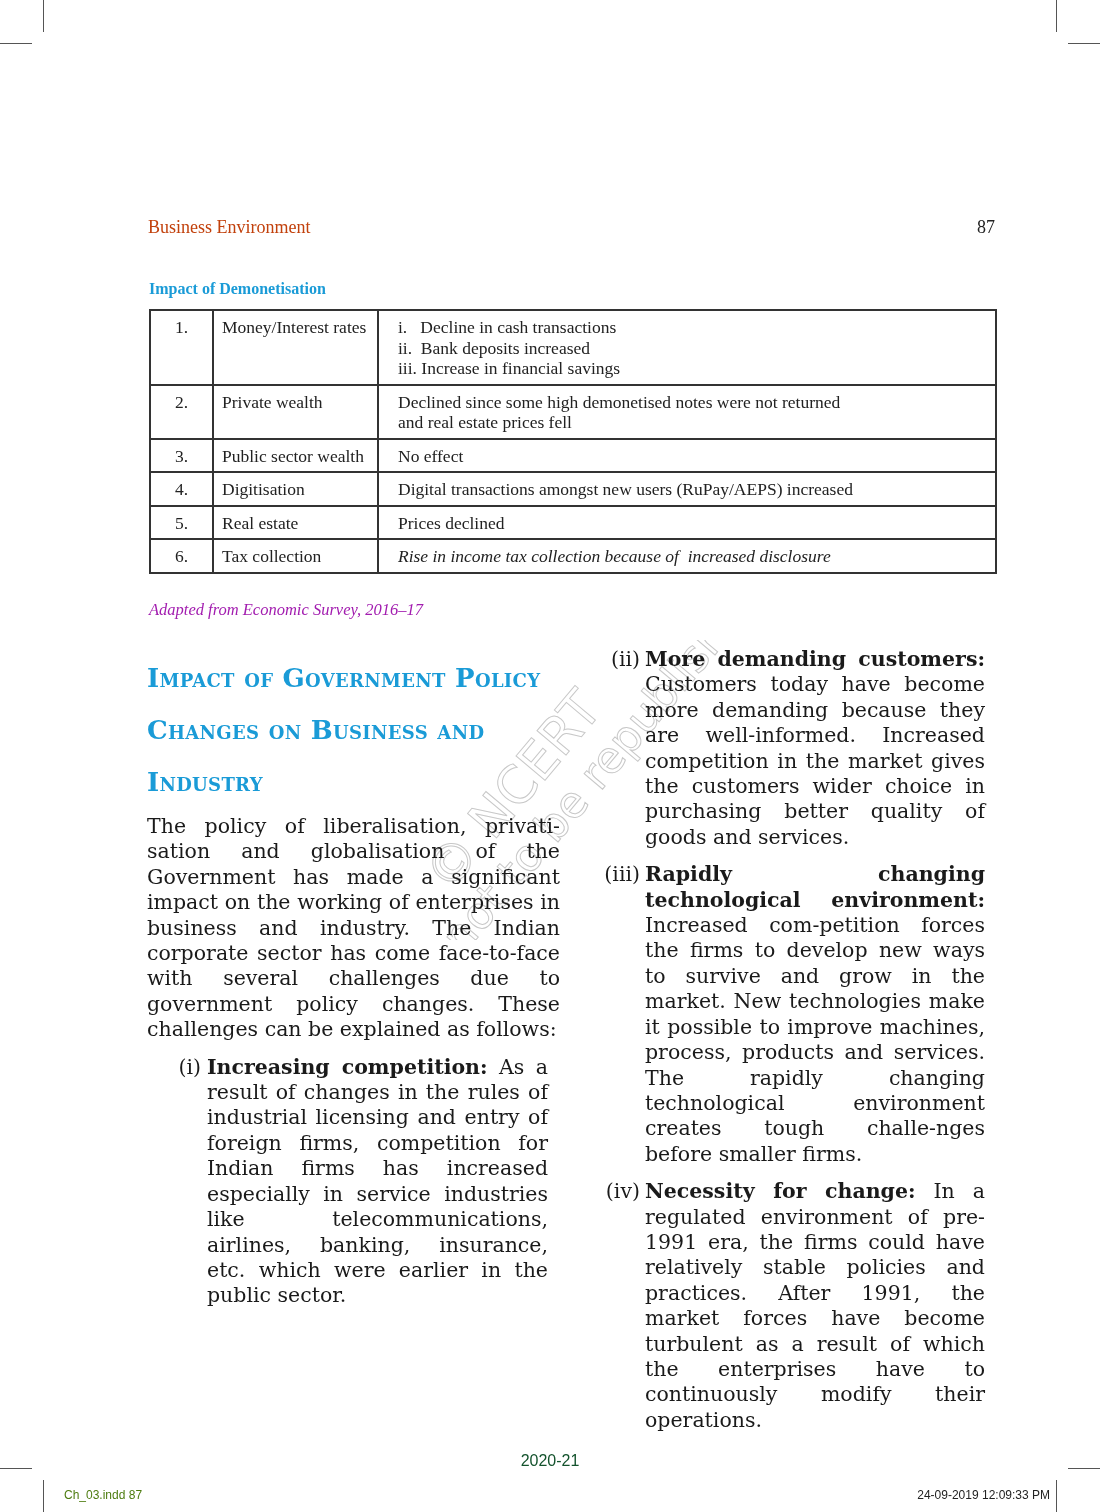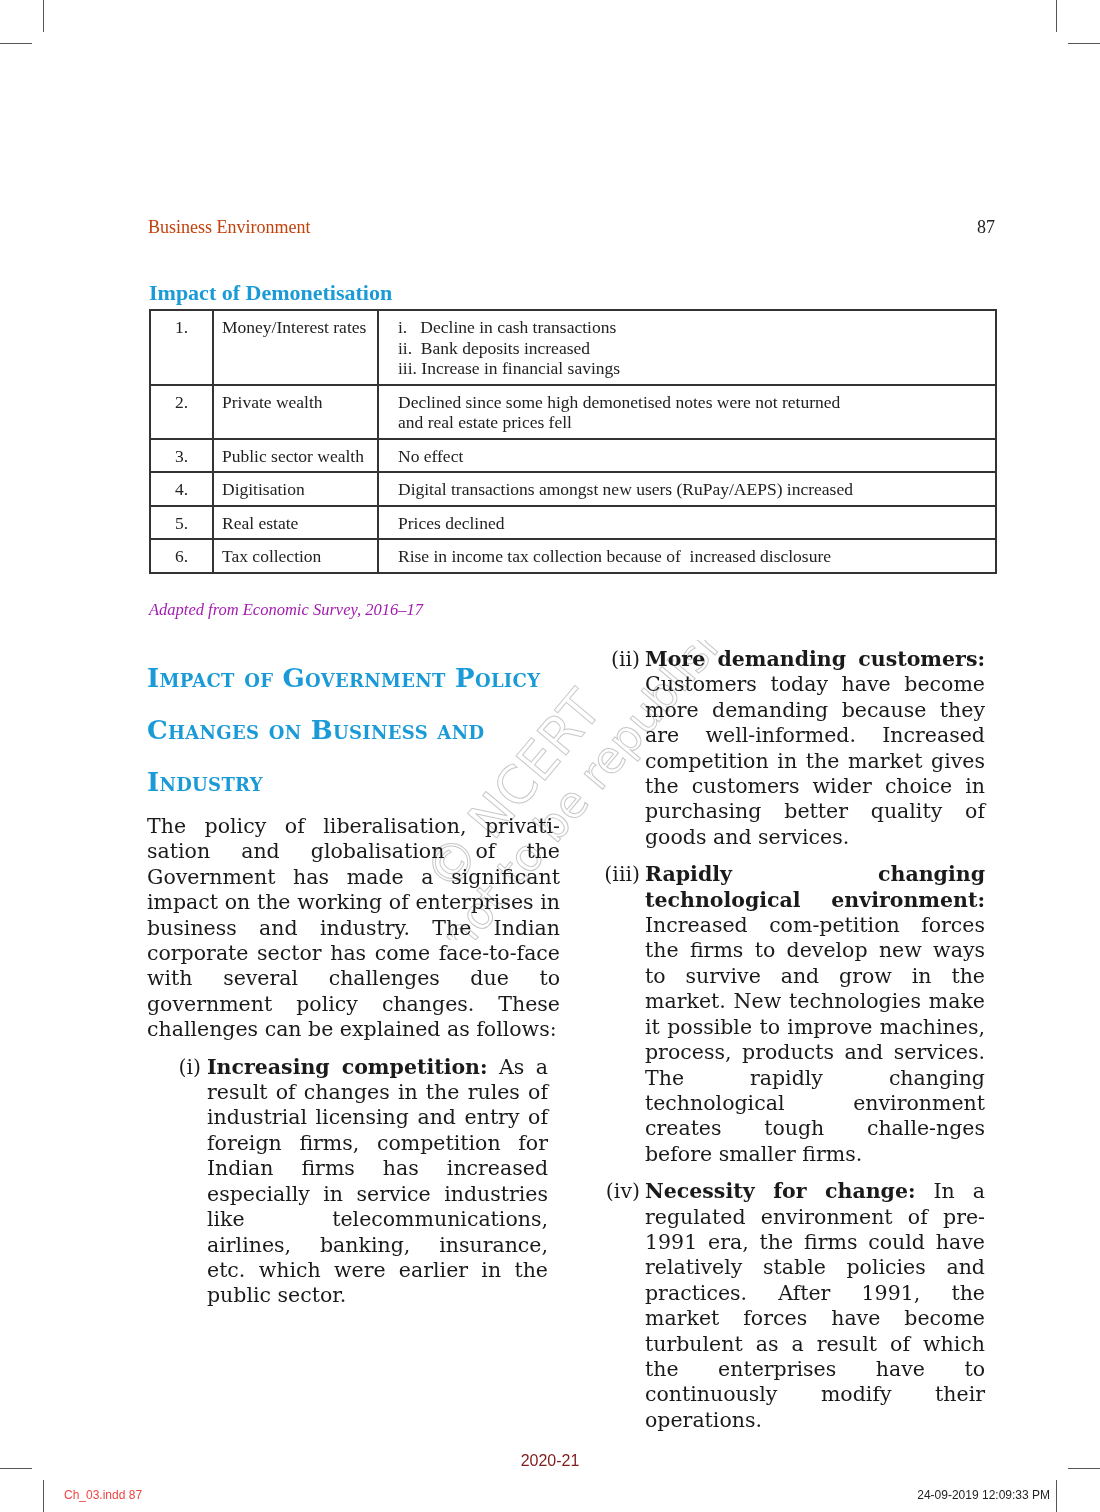--- a/index.html
+++ b/index.html
@@ -1,40 +1,40 @@
 <!DOCTYPE html>
 <html><head>
 <meta charset="utf-8">
 <style>
   html, body { margin:0; padding:0; }
   body { width:1100px; height:1512px; background:#ffffff; position:relative; overflow:hidden; color:#1a1a1a; font-family:"DejaVu Serif", serif; }
   .crop { position:absolute; background:#555; }
   .running-head { position:absolute; top:217px; left:148px; font-family:"Liberation Serif", serif; font-size:18px; color:#c2410c; }
   .page-num { position:absolute; top:217px; right:105px; font-family:"Liberation Serif", serif; font-size:18px; color:#222; }
-  .table-title { position:absolute; top:280px; left:149px; font-family:"Liberation Serif", serif; font-size:22px; font-weight:bold; color:#1a9bd7; }
+  .table-title { position:absolute; top:280px; left:149px; font-family:"Liberation Serif", serif; font-size:16px; font-weight:bold; color:#1a9bd7; }
   table.demo { position:absolute; top:309px; left:149px; width:848px; border-collapse:collapse; font-family:"Liberation Serif", serif; font-size:17.5px; color:#222; }
   table.demo td { border:2px solid #333; vertical-align:top; padding:6px 8px 5px 8px; line-height:20.5px; }
   table.demo td.num { width:45px; text-align:center; }
   table.demo td.aspect { width:147px; }
   .impact-lines div { white-space:nowrap;margin-left:11px; }
   .source { position:absolute; top:600px; left:149px; font-family:"Liberation Serif", serif; font-style:italic; font-size:16.5px; color:#a21caf; }
   .col { position:absolute; font-family:"DejaVu Serif", serif; font-size:20.5px; line-height:25.4px; text-align:justify; color:#1a1a1a; }
   .col p { margin:0; }
   .left { left:147px; width:413px; top:638px; }
   .right { left:592px; width:405px; top:635px; }
   .cont { padding-left:48px; text-align-last:justify; }
   .heading { font-family:"DejaVu Serif", serif; color:#1a9bd7; font-weight:bold; font-size:26px; line-height:52px; margin:14px 0 6px 0 !important; font-variant:small-caps; letter-spacing:0.3px; text-align:left; }
   .item { position:relative; padding-left:41px; margin:12px; }
   .item .marker { position:absolute; left:0; top:0; width:36px; text-align:right; }
   .left .item { padding-left:48px; }
   .left .item .marker { width:42px; left:0; }
   .item b { font-weight:bold; }
   .watermark { position:absolute; left:380px; top:640px; width:340px; height:300px; pointer-events:none; }
-  .footer-year { position:absolute; top:1452px; left:0; width:1100px; text-align:center; font-family:"Liberation Sans", sans-serif; font-size:16px; color:#7f1d1d; }
-  .slug-left { position:absolute; top:1488px; left:64px; font-family:"Liberation Sans", sans-serif; font-size:12px; color:#ef4444; }
+  .footer-year { position:absolute; top:1452px; left:0; width:1100px; text-align:center; font-family:"Liberation Sans", sans-serif; font-size:16px; color:#14532d; }
+  .slug-left { position:absolute; top:1488px; left:64px; font-family:"Liberation Sans", sans-serif; font-size:12px; color:#4d7c0f; }
   .slug-right { position:absolute; top:1488px; right:50px; font-family:"Liberation Sans", sans-serif; font-size:12px; color:#222;margin-left:20px; }
 </style>
 </head>
 <body>
 
 <div class="crop" style="left:43px;top:0;width:1px;height:32px;"></div>
 <div class="crop" style="left:0;top:43px;width:32px;height:1px;"></div>
 <div class="crop" style="left:1056px;top:0;width:1px;height:32px;"></div>
 <div class="crop" style="left:1068px;top:43px;width:32px;height:1px;"></div>
 <div class="crop" style="left:0;top:1468px;width:32px;height:1px;"></div>
@@ -84,21 +84,21 @@
         <td class="num">5.</td>
         <td class="aspect">Real estate</td>
         <td class="impact-lines">
           <div style="white-space: pre;">Prices declined</div>
         </td>
       </tr>
       <tr>
         <td class="num">6.</td>
         <td class="aspect">Tax collection</td>
         <td class="impact-lines">
-          <div style="white-space: pre;">Rise in income tax collection because of  increased disclosure</div>
+          <div style="white-space: pre; font-style: italic;">Rise in income tax collection because of  increased disclosure</div>
         </td>
       </tr>
     </tbody>
 </table>
 
 <div class="source">Adapted from Economic Survey, 2016–17</div>
 
 <svg class="watermark" viewBox="0 0 340 300">
   <g transform="translate(140,170) rotate(-50)" fill="none" stroke="#c8c8c8" stroke-width="1" font-family="DejaVu Sans, sans-serif" font-size="52">
     <text x="-110" y="0">© NCERT</text>

